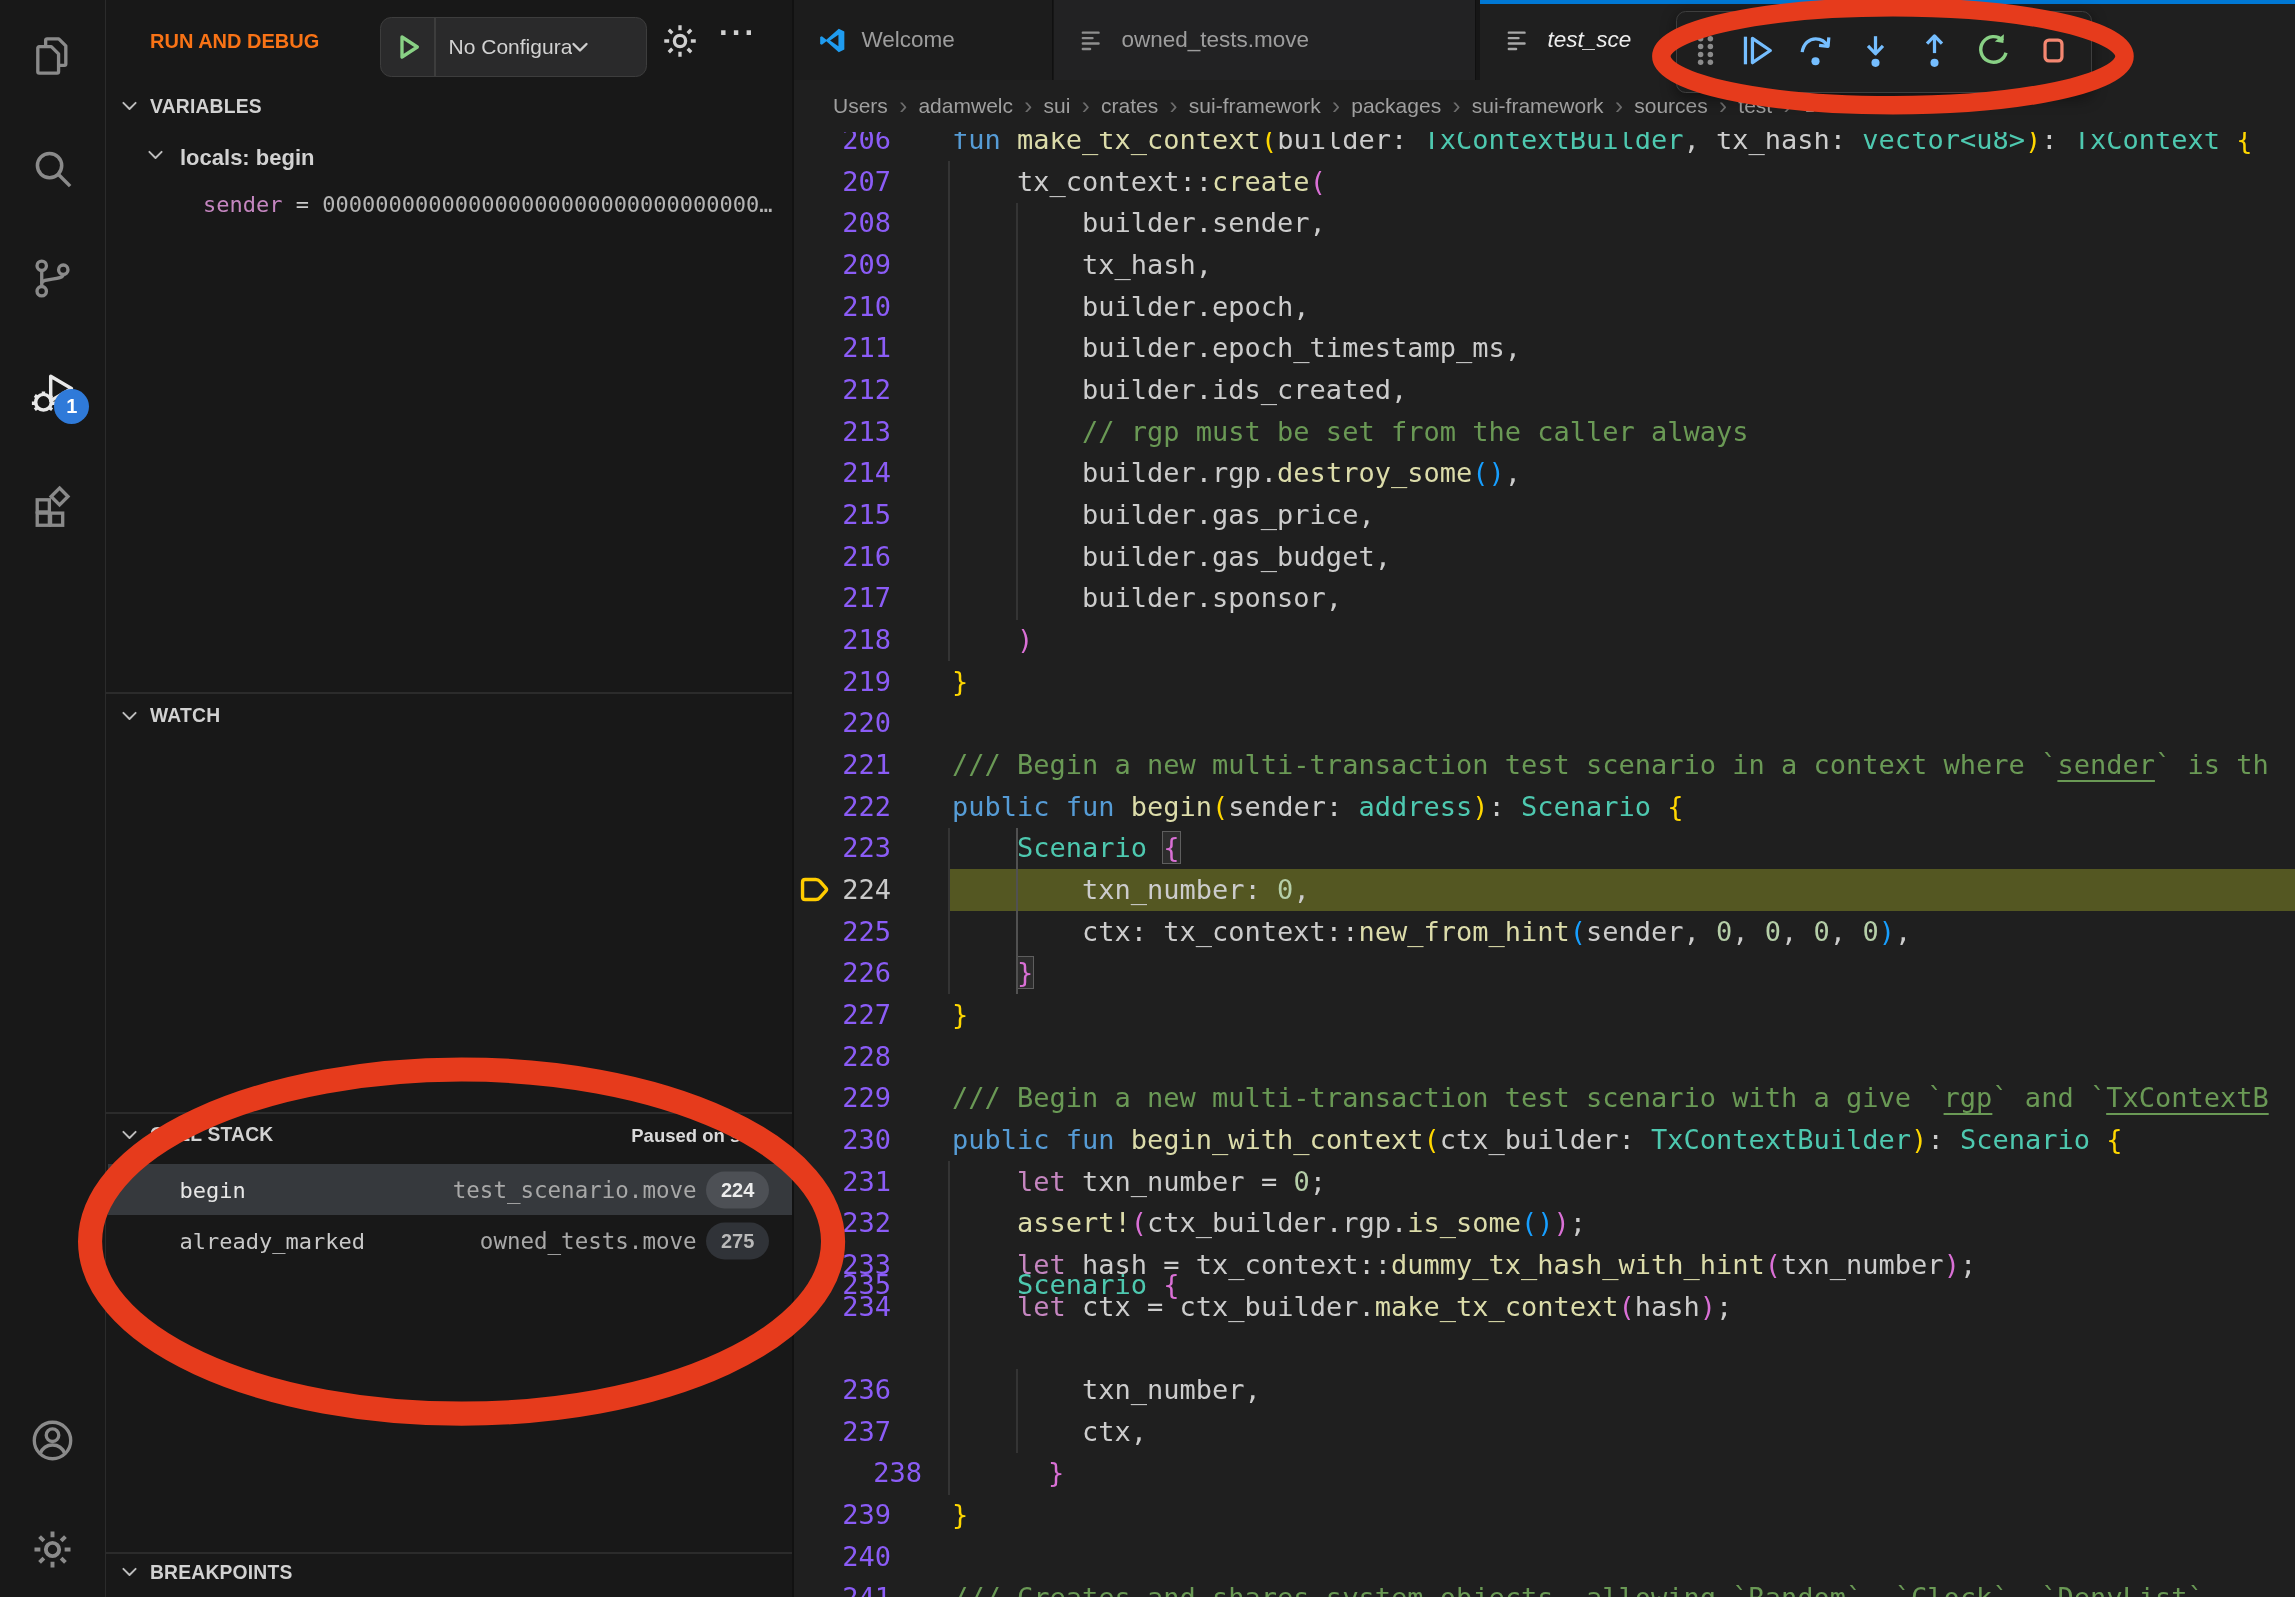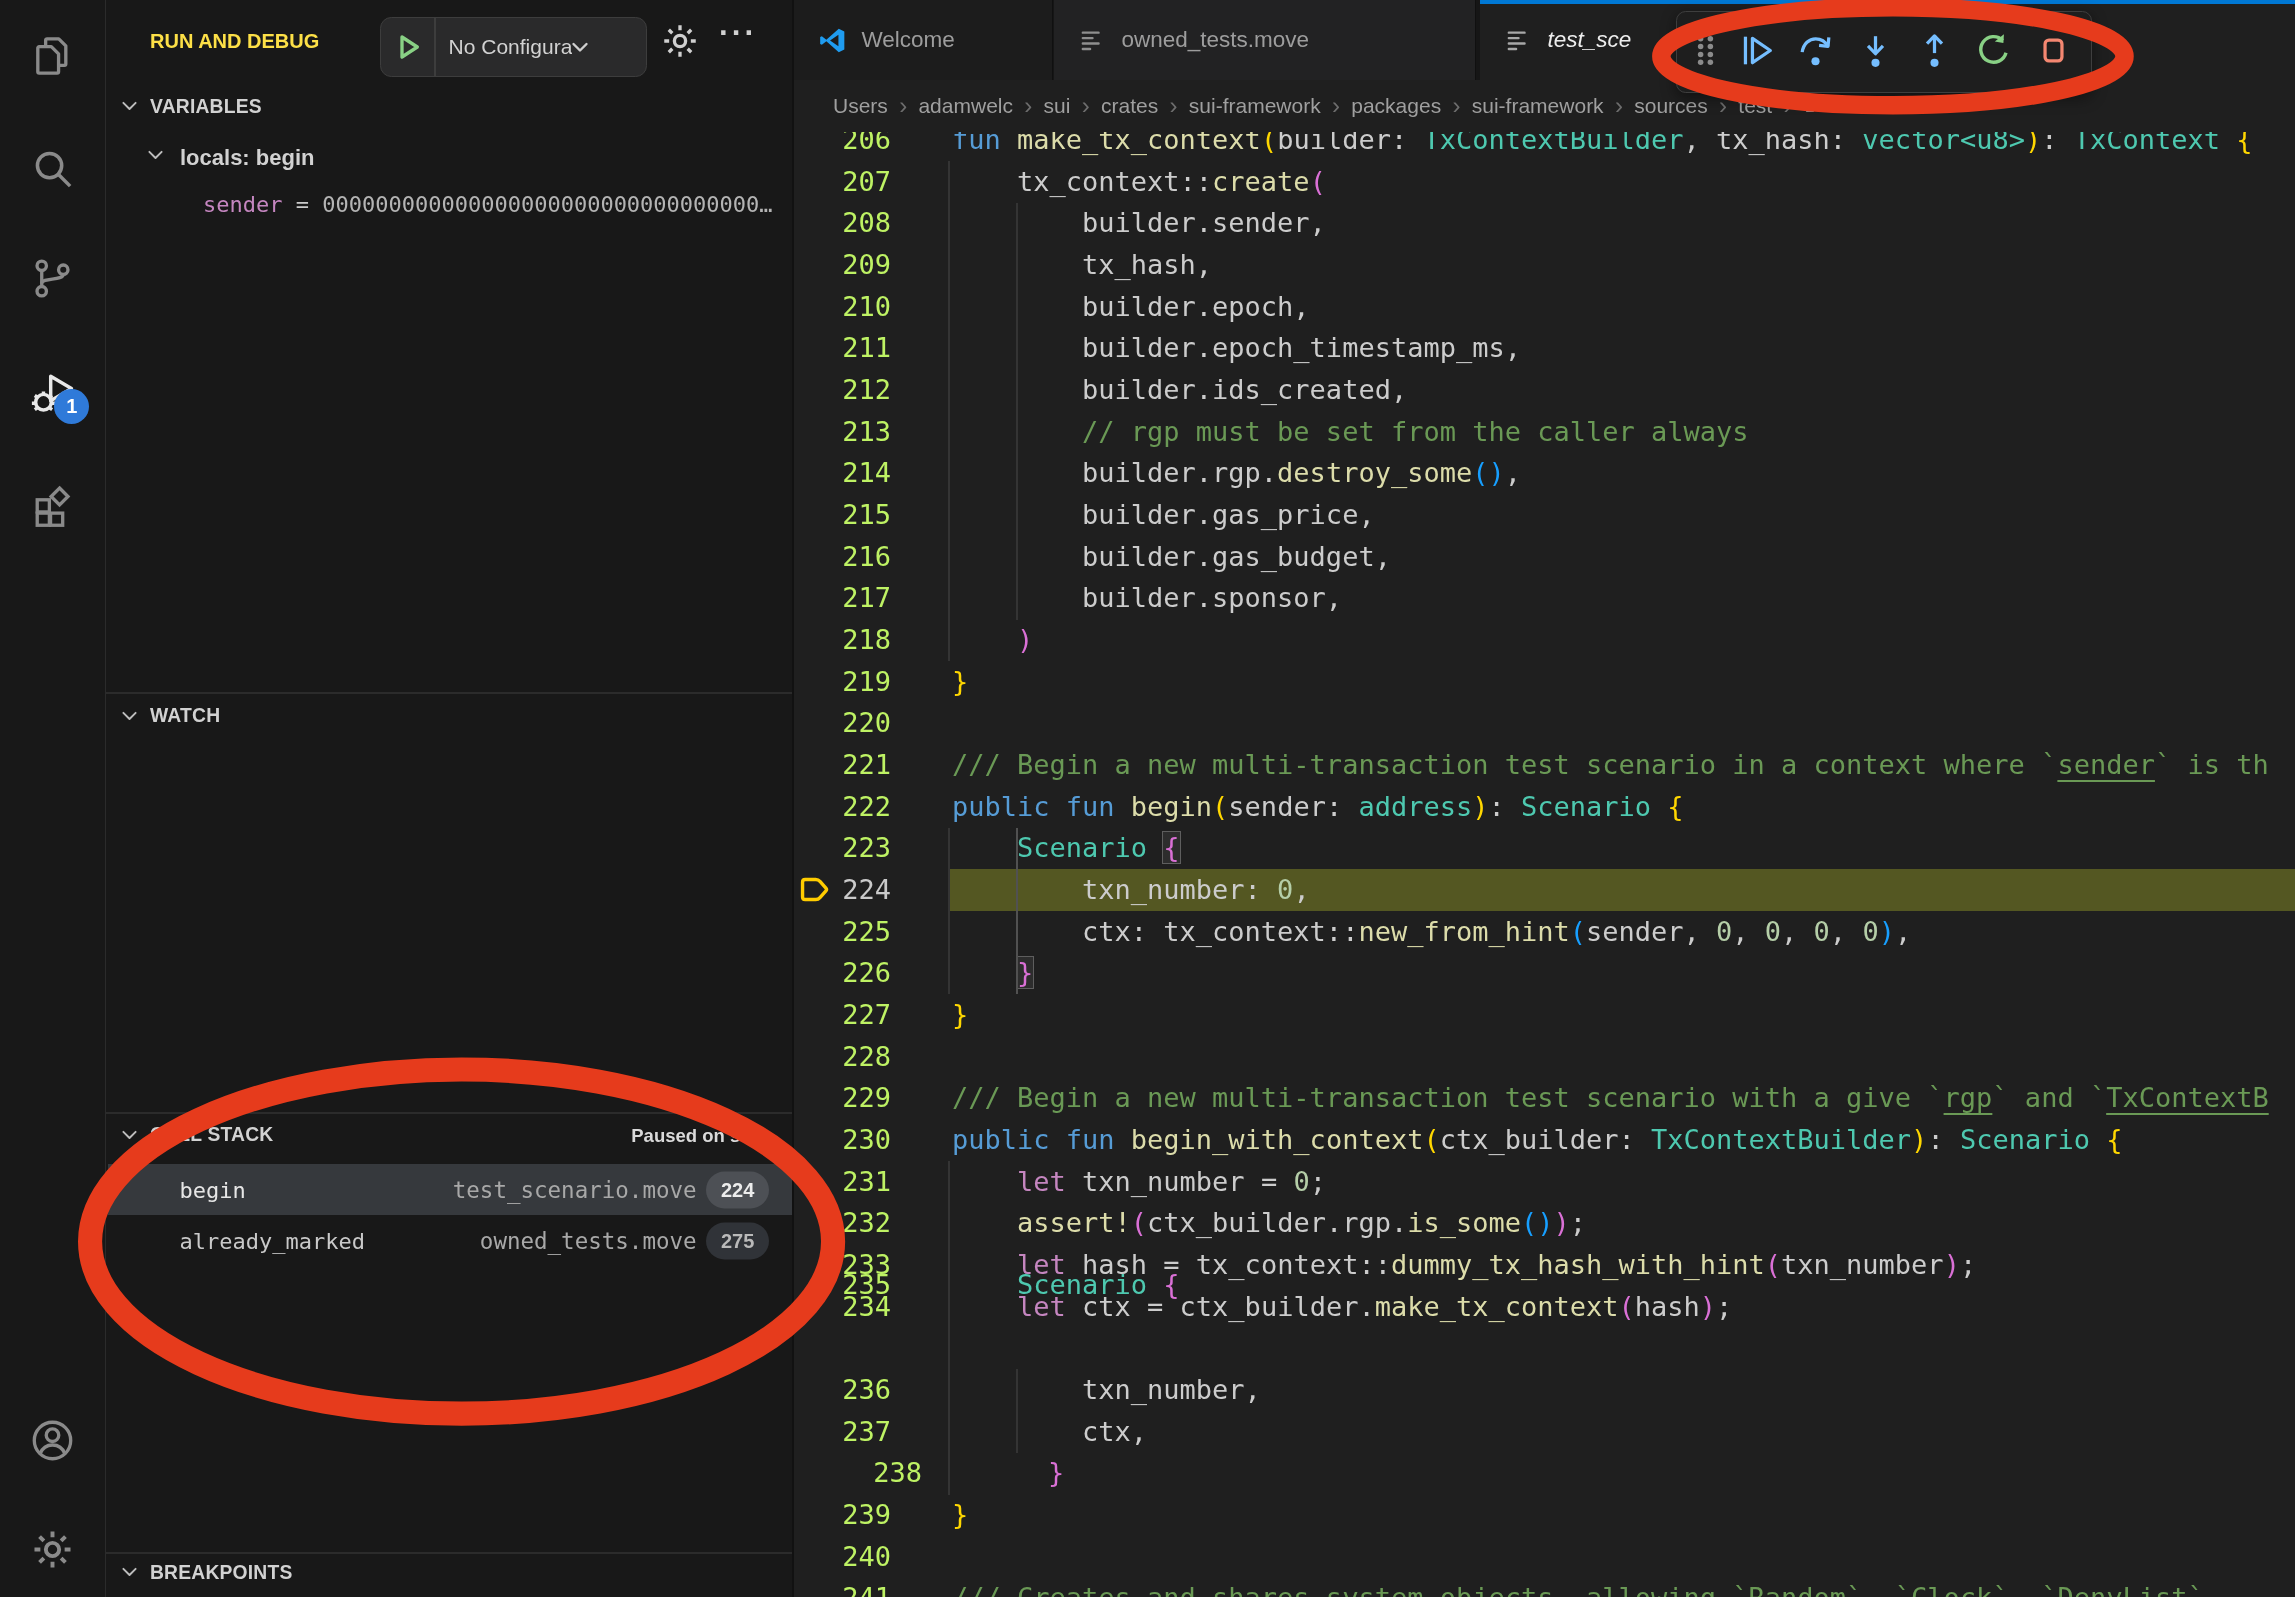--- a/index.html
+++ b/index.html
@@ -18,21 +18,21 @@
     border-radius:50%;background:#2f7ad9;color:#fff;font-size:20px;font-weight:700;
     display:flex;align-items:center;justify-content:center;}
 
   
   #sidebar{position:absolute;left:106px;top:0;width:686px;height:1597px;
     background:#181818;z-index:5;}
   .side-divider{position:absolute;left:0;width:100%;height:1.6px;background:#2b2b2b;}
   .sec-chev{position:absolute;color:#bdbdbd;width:21px;height:21px;}
   .sec-chev svg{width:21px;height:21px;}
   .sec-header{position:absolute;font-size:19.3px;font-weight:700;color:#d2d2d2;letter-spacing:0.2px;}
-  #rnd-title{position:absolute;left:44px;top:30px;font-size:20px;font-weight:600;color:#fde047;}
+  #rnd-title{position:absolute;left:44px;top:30px;font-size:20px;font-weight:600;color:#f97316;}
   #config-pill{position:absolute;left:274px;top:17px;width:265px;height:58px;
     background:#2a2a2b;border:0.8px solid #3d3d3d;border-radius:11.3px;
     display:flex;align-items:center;overflow:hidden;}
   #config-pill .play{width:32px;height:32px;margin-left:11.3px;flex:0 0 auto;}
   #config-pill .pill-sep{width:1.6px;height:58px;background:#3d3d3d;margin-left:9.7px;flex:0 0 auto;}
   #config-label{font-size:21px;color:#d2d2d2;margin-left:13px;white-space:nowrap;
     max-width:150px;overflow:hidden;flex:0 1 auto;}
   #config-chev{width:24px;height:24px;color:#cfcfcf;margin-left:-4.8px;flex:0 0 auto;}
   #side-gear{position:absolute;left:553px;top:20px;width:42px;height:42px;color:#cfcfcf;}
   #side-more{position:absolute;left:613px;top:14.5px;font-size:31px;font-weight:700;
@@ -89,21 +89,21 @@
   .dt-btn svg{width:39px;height:39px;}
 
   
   #code-lines{position:absolute;left:0;top:0;width:100%;height:100%;z-index:1;}
   .guide{position:absolute;width:1.6px;background:#343434;z-index:1;}
   .guide.bright{background:#515151;}
   .line-highlight{position:absolute;left:154px;right:0;height:42px;
     background:var(--highlight-line,#545722);z-index:0;}
   .code-row{position:absolute;left:0;width:100%;height:42px;z-index:2;}
   .lnum{position:absolute;left:0;width:97px;text-align:right;
-    font-family:"DejaVu Sans Mono",monospace;font-size:27px;line-height:42px;color:#bef264;}
+    font-family:"DejaVu Sans Mono",monospace;font-size:27px;line-height:42px;color:#8b5cf6;}
   .lnum.cur{color:#cacaca;}
   .ctext{position:absolute;left:158px;white-space:pre;
     font-family:"DejaVu Sans Mono",monospace;font-size:27px;line-height:42px;}
   .frame-marker{position:absolute;left:6.4px;width:35px;height:42px;display:flex;
     align-items:center;z-index:3;}
   .tk-p{color:#cccccc;} .tk-k{color:#569cd6;} .tk-kc{color:#c586c0;}
   .tk-fn{color:#dcdcaa;} .tk-ty{color:#4ec9b0;} .tk-cm{color:#6a9955;}
   .tk-cmu{color:#6a9955;text-decoration:underline;text-underline-offset:5.6px;text-decoration-thickness:2.4px;}
   .tk-n{color:#b5cea8;} .tk-b1{color:#ffd700;} .tk-b2{color:#da70d6;} .tk-b3{color:#179fff;}
   .tk-bm{outline:1.6px solid #5e5e5e;background:rgba(110,110,110,.18);}

